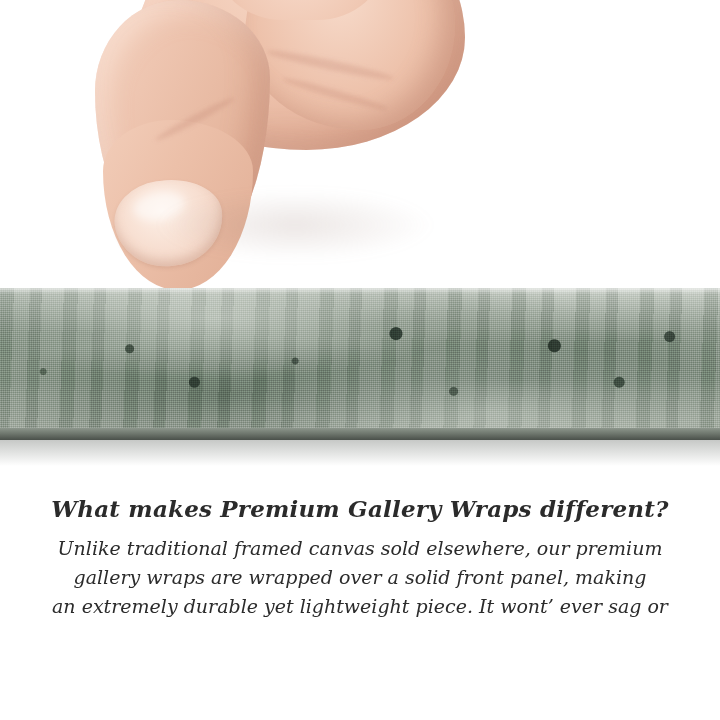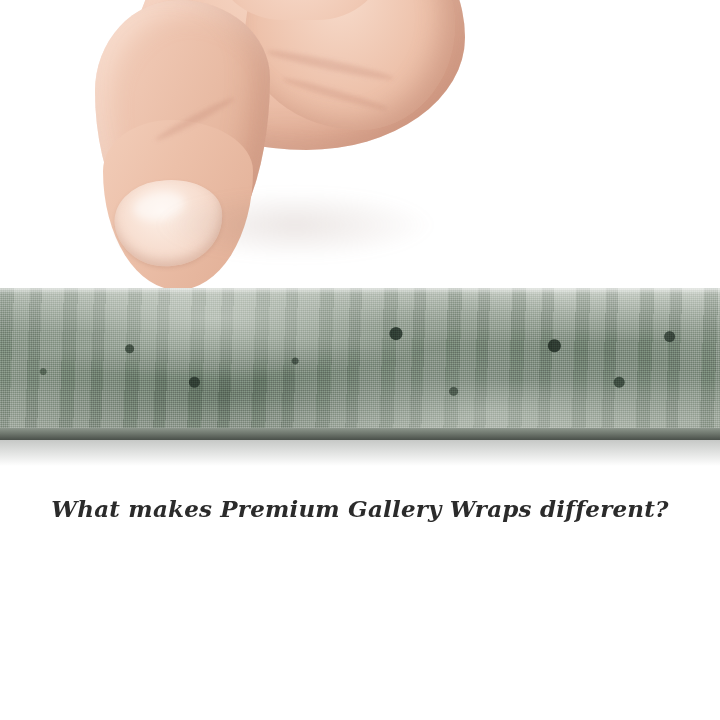--- a/index.html
+++ b/index.html
@@ -276,15 +276,18 @@
       <div class="strip-weave"></div>
       <div class="strip-top-edge"></div>
       <div class="strip-bottom-bevel"></div>
     </div>
 
     <div class="strip-shadow"></div>
   </div>
 
   <div class="caption">
     <div class="caption-heading">What makes Premium Gallery Wraps different?</div>
+    <div class="caption-line">Unlike traditional framed canvas sold elsewhere, our premium</div>
+    <div class="caption-line">gallery wraps are wrapped over a solid front panel, making</div>
+    <div class="caption-line">an extremely durable yet lightweight piece. It wont’ ever sag or</div>
   </div>
 
 </div>
 
 </body></html>

